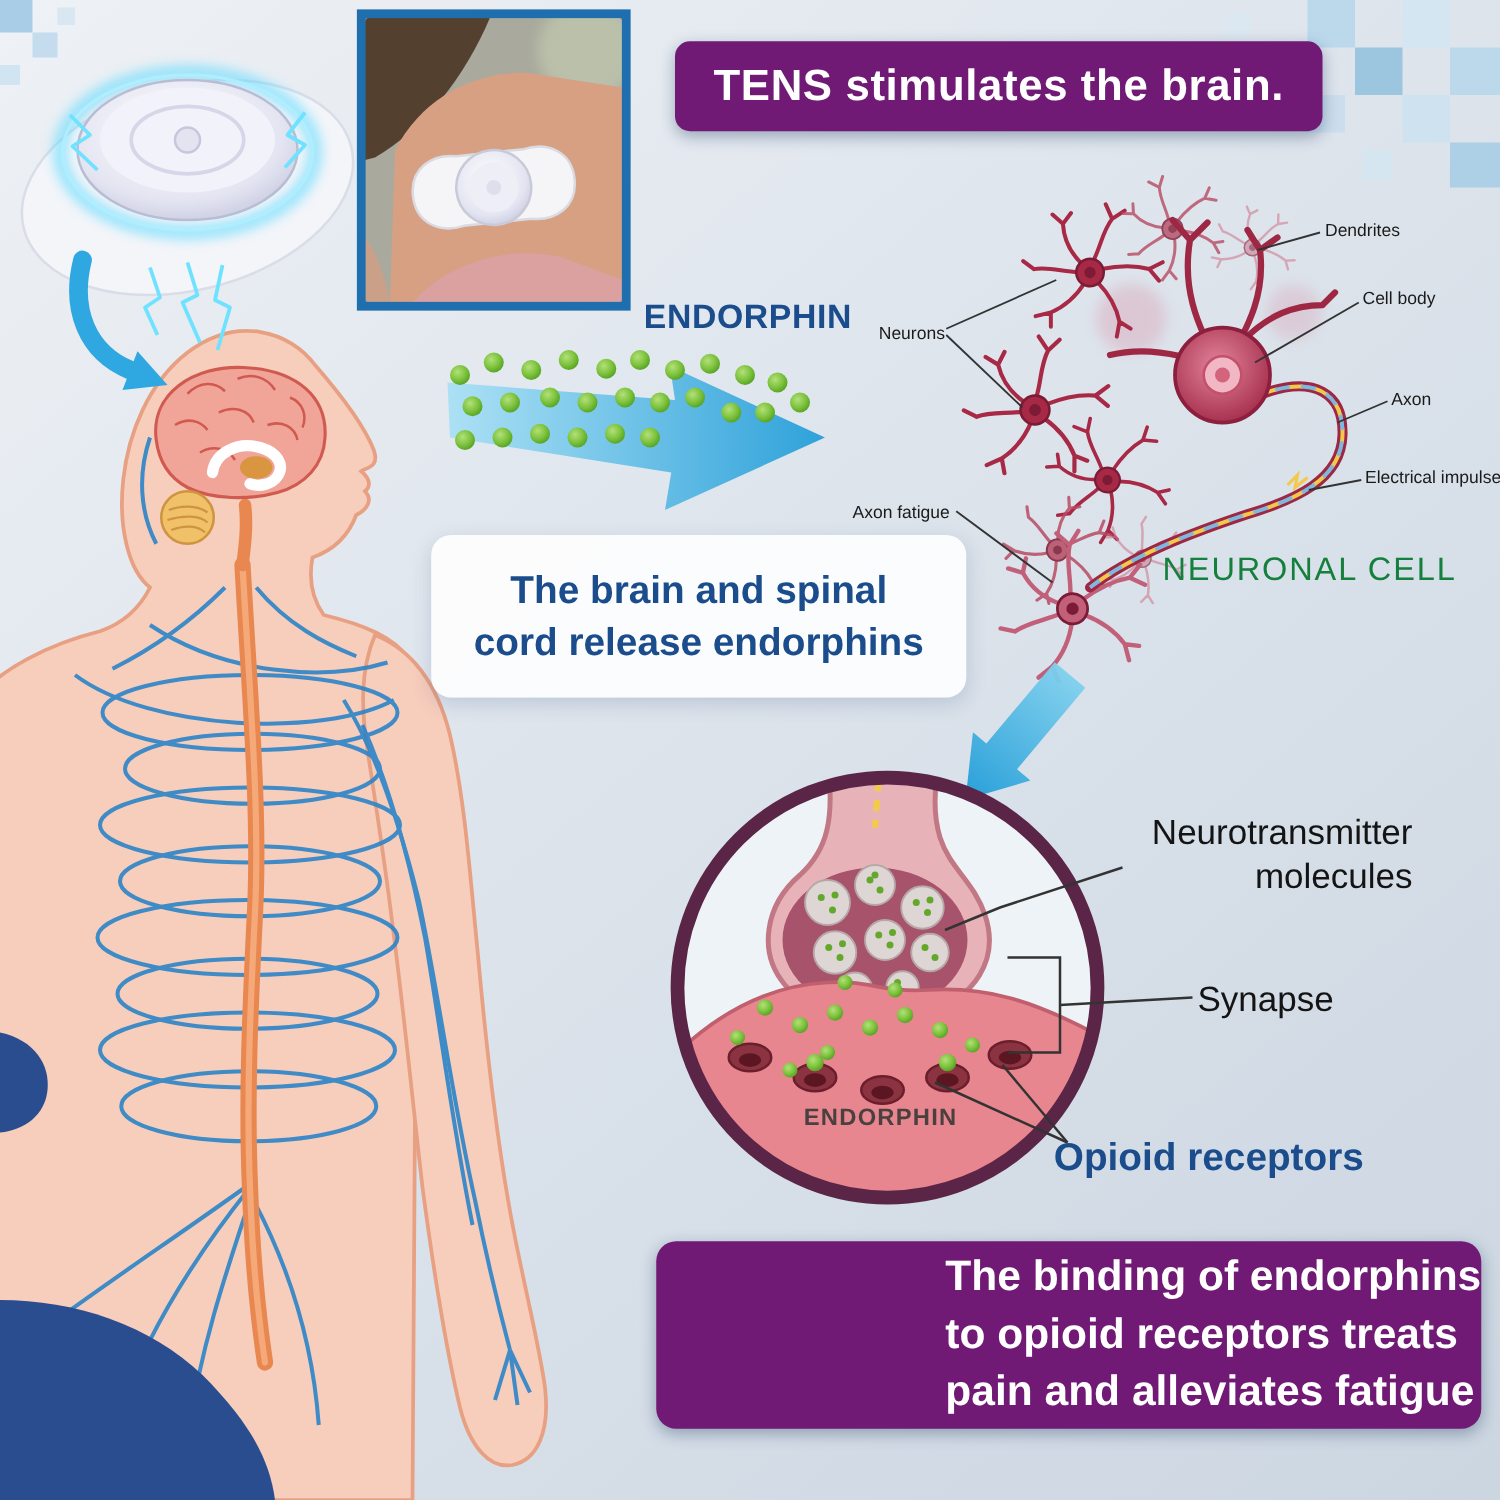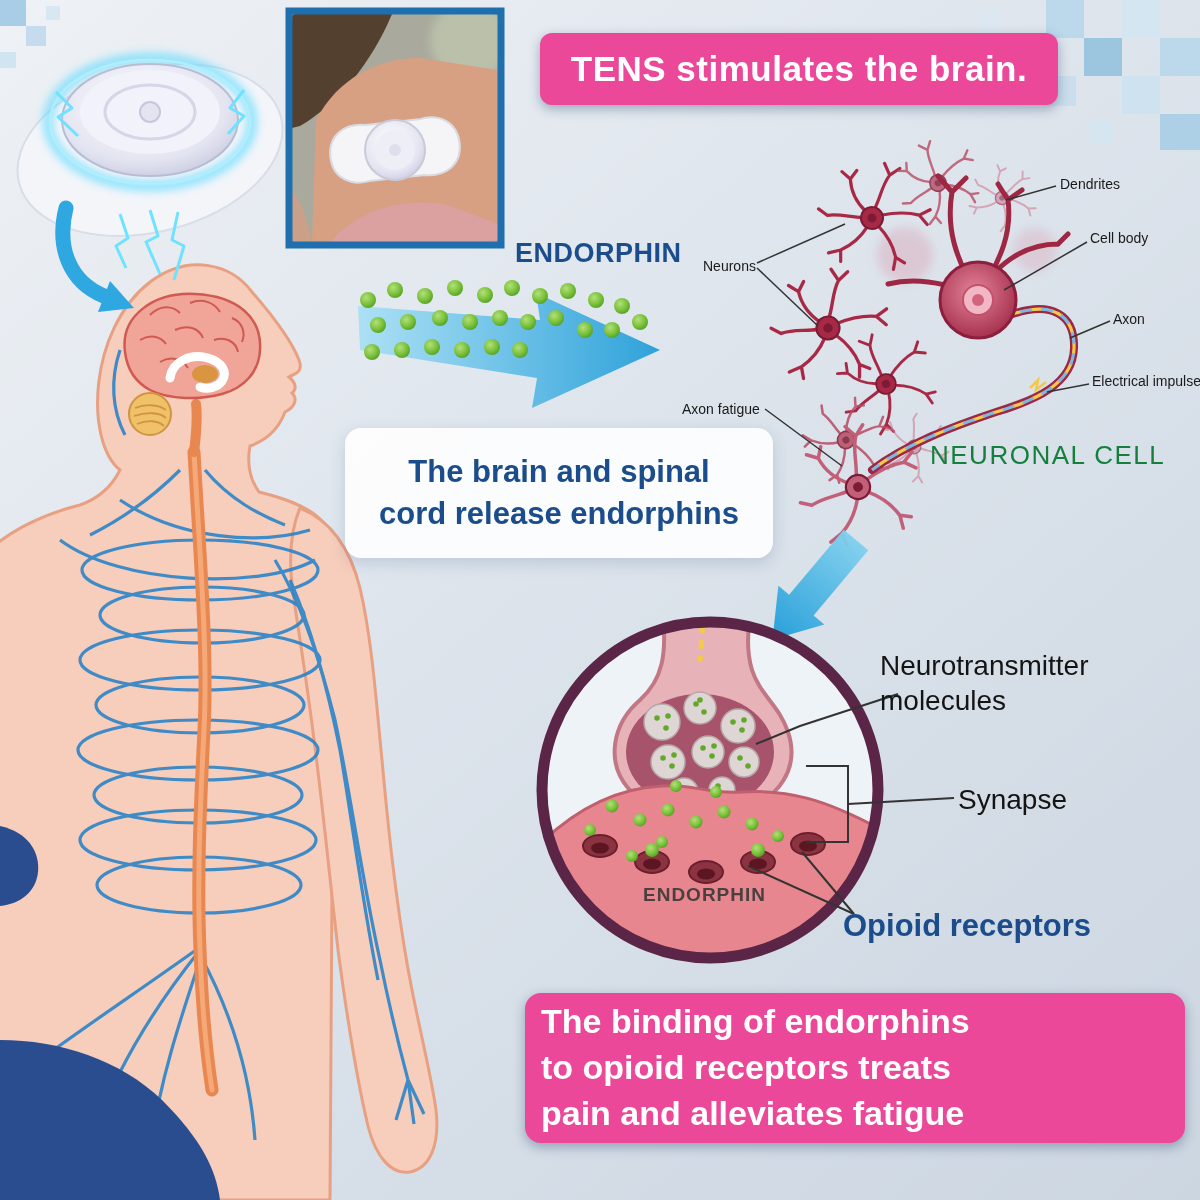--- a/index.html
+++ b/index.html
@@ -4,47 +4,47 @@
 <style>
   html,body{margin:0;padding:0;}
   body{
     width:1200px;height:1200px;position:relative;overflow:hidden;
     background:linear-gradient(140deg,#eef1f5 0%,#dde4ec 45%,#ccd6e1 100%);
     font-family:"Liberation Sans",sans-serif;
   }
   .abs{position:absolute;}
   svg.art{position:absolute;left:0;top:0;}
   .banner{
-    background:#ec4899;color:#fff;font-weight:800;
+    background:#701a75;color:#fff;font-weight:800;
     display:flex;align-items:center;justify-content:center;
     border-radius:12px;box-shadow:0 4px 12px rgba(20,50,90,.35);
   }
   .top-banner{left:540px;top:33px;width:518px;height:72px;font-size:35px;letter-spacing:.5px;}
   .bottom-banner{
     left:525px;top:993px;width:660px;height:150px;font-size:34px;line-height:1.35;
-    justify-content:flex-start;padding-left:16px;box-sizing:border-box;
+    justify-content:flex-end;padding-left:16px;box-sizing:border-box;
     white-space:pre-line;border-radius:16px;
   }
   .endorphin-label{left:515px;top:238px;font-size:27px;font-weight:800;color:#1b4d8c;letter-spacing:.5px;}
   .caption-box{
     left:345px;top:428px;width:428px;height:130px;
     background:rgba(255,255,255,.88);border-radius:16px;
     box-shadow:0 5px 16px rgba(40,70,120,.18);
     display:flex;align-items:center;justify-content:center;text-align:center;
     color:#1b4d8c;font-size:31px;font-weight:800;line-height:1.35;white-space:pre-line;
   }
   .neuronal-cell-label{left:930px;top:440px;font-size:26px;font-weight:400;color:#15803d;letter-spacing:1.5px;}
   .small-label{font-size:14px;color:#1a1a1a;white-space:nowrap;}
   .neurons-label{left:703px;top:258px;text-align:right;}
   .dendrites-label{left:1060px;top:176px;}
   .cellbody-label{left:1090px;top:230px;}
   .axon-label{left:1113px;top:311px;}
   .impulse-label{left:1092px;top:373px;}
   .axonterm-label{left:682px;top:401px;}
-  .neurotransmitter-label{left:880px;top:648px;width:250px;text-align:left;font-size:28px;color:#141414;line-height:1.25;white-space:pre-line;}
+  .neurotransmitter-label{left:880px;top:648px;width:250px;text-align:right;font-size:28px;color:#141414;line-height:1.25;white-space:pre-line;}
   .synapse-label{left:958px;top:784px;font-size:28px;color:#141414;}
   .opioid-label{left:843px;top:908px;font-size:31px;font-weight:800;color:#1b4d8c;}
   .endorphin-syn-label{left:643px;top:884px;font-size:19px;font-weight:800;color:#4a4040;letter-spacing:1px;}
 </style>
 </head>
 <body>
 
 <svg class="art" width="1200" height="1200" viewBox="0 0 1200 1200">
   <defs>
     <radialGradient id="devGrad" cx="45%" cy="38%" r="70%">

